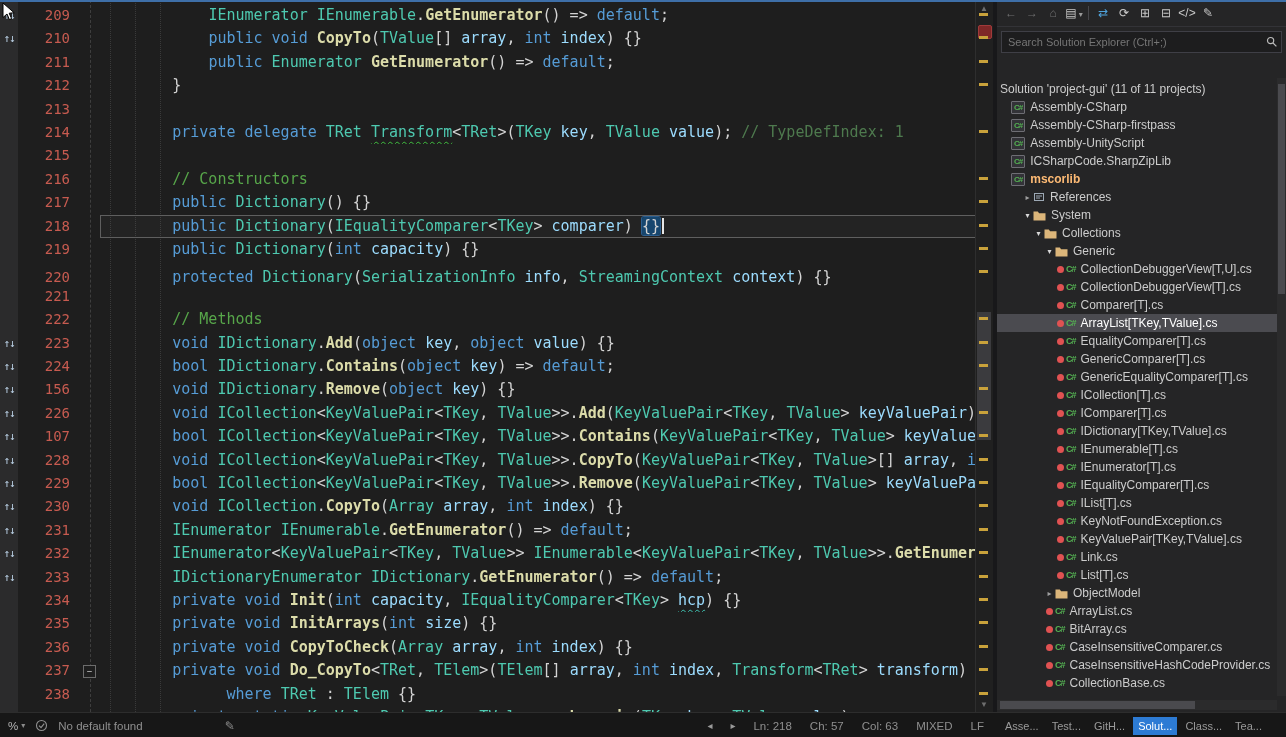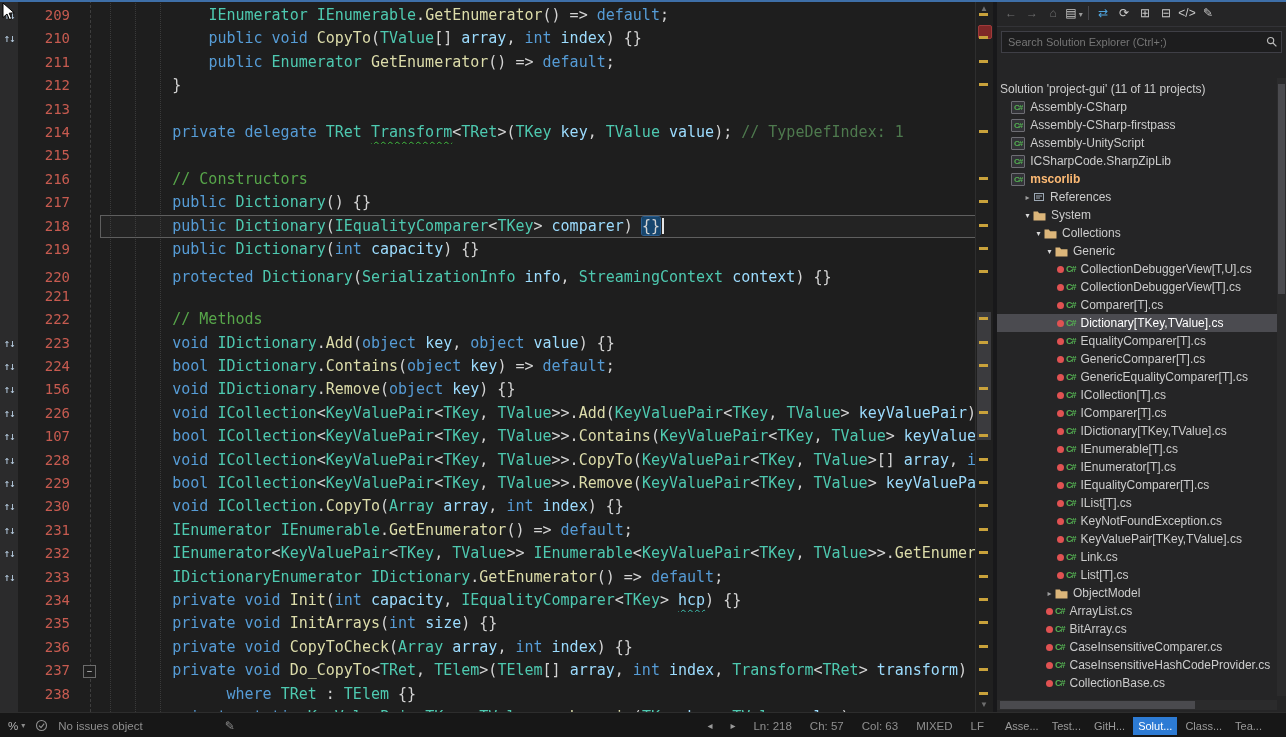--- a/index.html
+++ b/index.html
@@ -14,21 +14,21 @@
   .guide{position:absolute;top:0;bottom:0;width:0;border-left:1px dotted #3A3A3A;}
   .line-row{position:absolute;left:0;right:0;height:24px;}
   .glyph{position:absolute;left:0;width:18px;text-align:center;font:11px "DejaVu Sans Mono",monospace;
          line-height:23.4px;color:#B9CFE4;letter-spacing:-1px;cursor:pointer;}
   .lnum{position:absolute;left:18px;width:52px;text-align:right;color:var(--lineNumber);
         font:14px "DejaVu Sans Mono",monospace;line-height:23.4px;}
   .code-text{position:absolute;left:100px;right:17px;white-space:pre;overflow:hidden;
              font:15px "DejaVu Sans Mono",monospace;line-height:23.4px;color:var(--punct);}
   .cur .code-text{box-shadow:inset 0 0 0 1px var(--currentLineBorder);background:rgba(255,255,255,0.025);}
   .tk-p{color:var(--punct);} .tk-kw{color:var(--kw);} .tk-ty{color:var(--type);}
-  .tk-me{color:var(--method);} .tk-pa{color:var(--param);}
+  .tk-me{color:var(--method);font-weight:bold;} .tk-pa{color:var(--param);}
   .tk-cm{color:var(--comment);} .tk-cm2{color:var(--commentDim);}
   .tk-bh{background:var(--braceBg);box-shadow:0 0 0 1px #2B5E8F;border-radius:2px;}
   .tk-sq{text-decoration:underline wavy var(--squiggle);text-decoration-thickness:1px;text-underline-offset:4px;}
   .tk-sqb{text-decoration:underline wavy var(--squiggleTeal);text-decoration-thickness:1px;text-underline-offset:4px;}
   .caret{display:inline-block;width:2px;height:16px;background:#E6E6E6;vertical-align:-3px;margin-left:2px;}
   .foldbox{position:absolute;left:83px;width:11px;height:11px;border:1px solid #6C6C6C;background:#1E1E1E;
            color:#C8C8C8;font:9px "DejaVu Sans Mono",monospace;line-height:10px;text-align:center;z-index:5;}
 
   
   #vsb{position:absolute;right:0;top:0;width:17px;height:712px;background:#202020;border-left:1px solid #2E2E2E;}
@@ -400,21 +400,21 @@
           </span>
           <span>Comparer[T].cs</span>
         </div>
         <div class="trow sel" title="Dictionary[TKey,TValue].cs" style="top: 234px; padding-left: 58px;">
           <span class="dotslot">
             <span class="sdot"></span>
           </span>
           <span class="ticon">
             <span class="ic-cs">C#</span>
           </span>
-          <span>Dictionary[TKey,TValue].cs</span>
+          <span>ArrayList[TKey,TValue].cs</span>
         </div>
         <div class="trow" title="EqualityComparer[T].cs" style="top: 252px; padding-left: 58px;">
           <span class="dotslot">
             <span class="sdot"></span>
           </span>
           <span class="ticon">
             <span class="ic-cs">C#</span>
           </span>
           <span>EqualityComparer[T].cs</span>
         </div>
@@ -603,21 +603,21 @@
       <span class="zoomctl">
         <span>%</span>
         <span class="crt">▾</span>
       </span>
       <span class="sic">
         <svg width="13" height="13" viewBox="0 0 13 13">
           <circle cx="6.5" cy="6.5" r="5" fill="none" stroke="#8F8F8F" stroke-width="1.1"></circle>
           <path d="M4 6.6 L6 8.6 L9.2 4.6" fill="none" stroke="#8F8F8F" stroke-width="1.2"></path>
         </svg>
       </span>
-      <span id="status-msg">No issues object</span>
+      <span id="status-msg">No default found</span>
       <span class="pen">✎</span>
     </div>
     <div id="status-right">
       <span class="navarrow">◂</span>
       <span class="navarrow">▸</span>
       <span>Ln: 218</span>
       <span>Ch: 57</span>
       <span>Col: 63</span>
       <span>MIXED</span>
       <span>LF</span>

